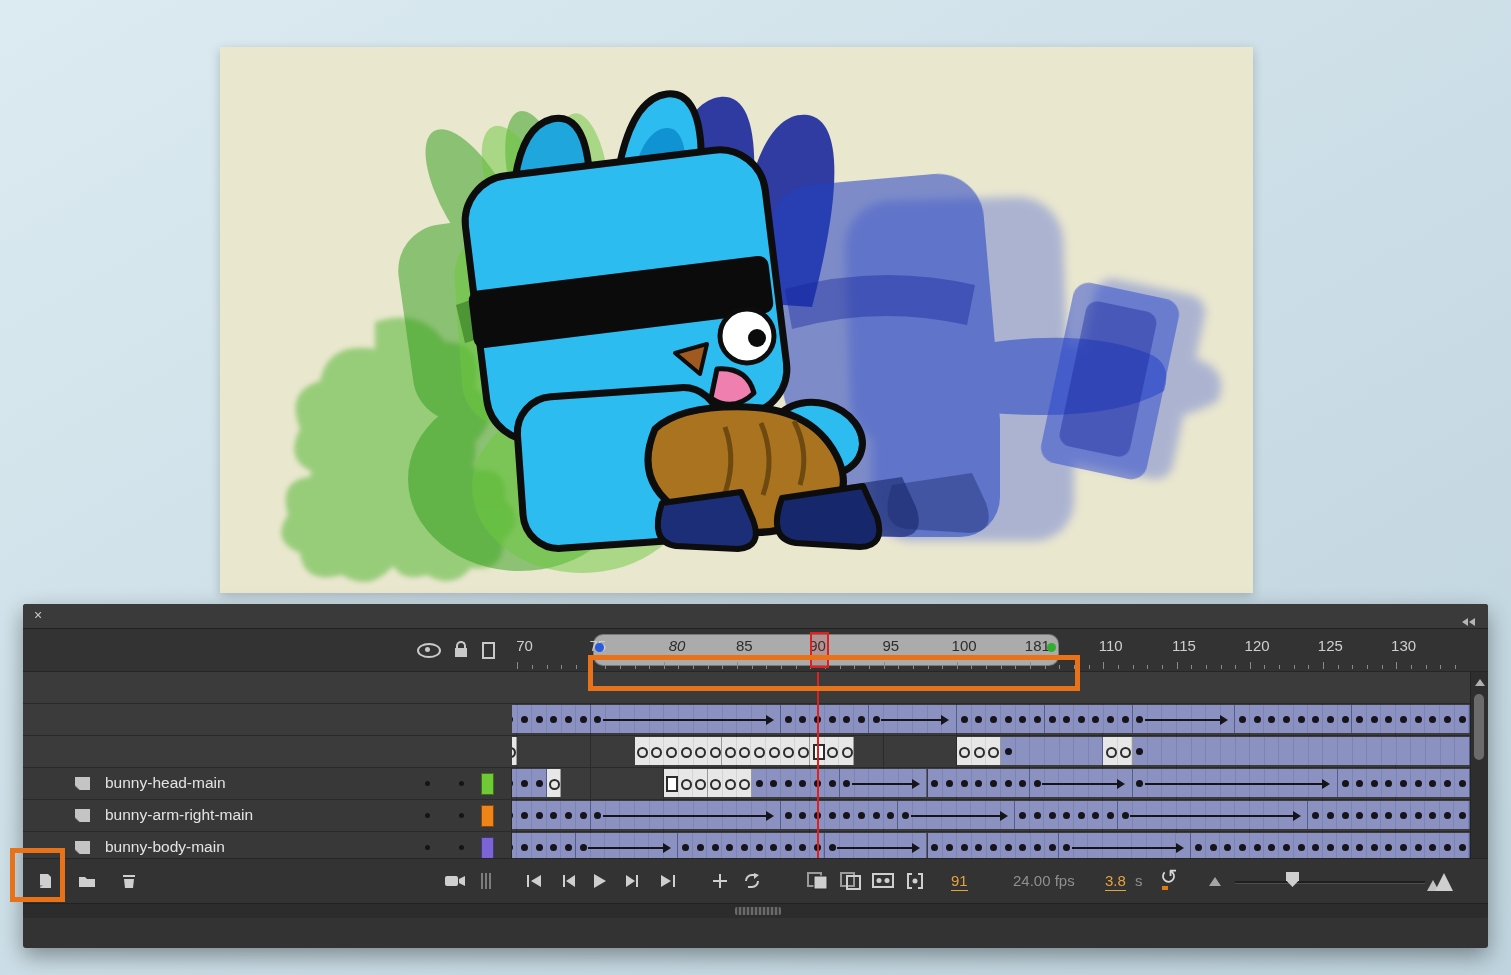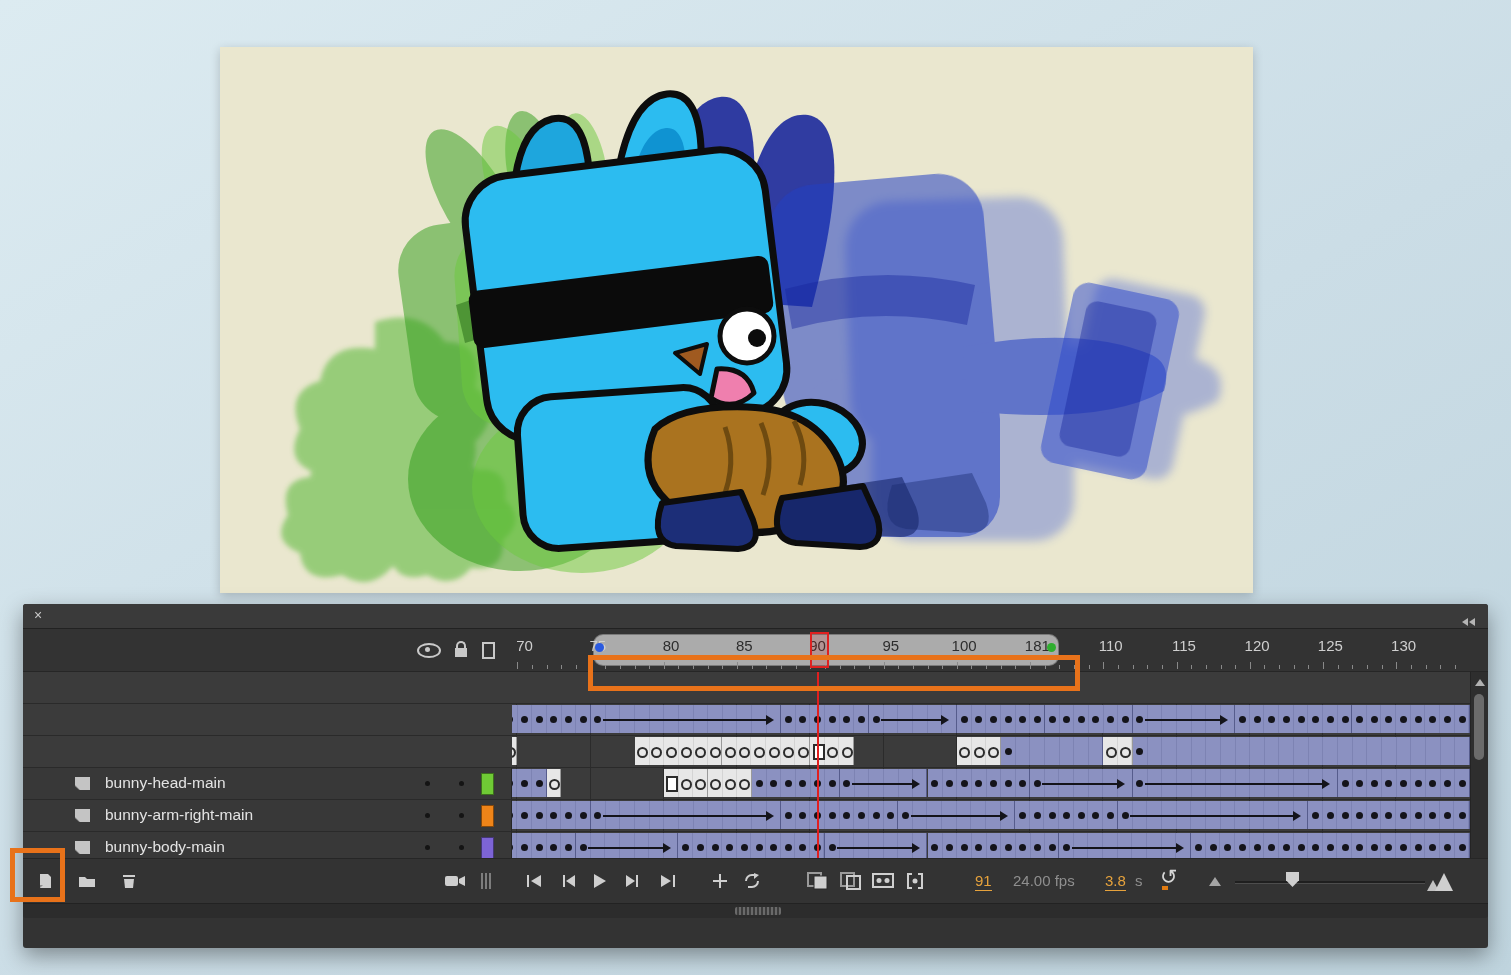--- a/index.html
+++ b/index.html
@@ -92,21 +92,21 @@
     border-right:5px solid transparent;border-bottom:7px solid #b0b0b0;}
   .vs-thumb{position:absolute;left:3px;top:22px;width:10px;height:66px;background:#6b6b6b;border-radius:5px;}
 
   
   .toolbar{position:relative;height:44px;background:#333;border-top:1px solid #262626;}
   .tbtn{position:absolute;top:8px;width:28px;height:28px;display:flex;align-items:center;justify-content:center;}
   .tbtn svg{display:block;}
   .grip{position:absolute;left:458px;top:14px;width:14px;height:16px;}
   .grip i{display:inline-block;width:2px;height:16px;background:#7d7d7d;margin-right:2px;}
   .tval{position:absolute;top:13px;font-size:15px;}
-  .v-frame{left:928px;color:#e6a23c;border-bottom:1px solid #e6a23c;padding-bottom:1px;margin-left:24px;}
+  .v-frame{left:928px;color:#e6a23c;border-bottom:1px solid #e6a23c;padding-bottom:1px;}
   .v-fps{left:990px;color:#8f8f8f;}
   .v-elapsed{left:1082px;color:#e6a23c;border-bottom:1px solid #e6a23c;padding-bottom:1px;}
   .v-elapsed-unit{left:1112px;color:#8f8f8f;}
   .resetwrap{left:1137px;top:6px;position:absolute;width:28px;height:28px;color:#d6d6d6;font-size:21px;}
   .resetwrap:after{content:"";position:absolute;left:2px;bottom:3px;width:6px;height:4px;background:#e07b12;}
   .smalltri{position:absolute;left:1186px;top:18px;width:0;height:0;border-left:6px solid transparent;
     border-right:6px solid transparent;border-bottom:9px solid #a5a5a5;}
   .slidertrack{position:absolute;left:1212px;top:22px;width:190px;height:2px;background:#1f1f1f;
     border-bottom:1px solid #4d4d4d;}
   .sliderthumb{position:absolute;left:1263px;top:13px;width:13px;height:15px;background:#cfcfcf;
@@ -296,21 +296,21 @@
         <div class="rtick" style="left: 840.35px; height: 4px;"></div>
         <div class="rtick" style="left: 855px; height: 4px;"></div>
         <div class="rtick" style="left: 869.65px; height: 4px;"></div>
         <div class="rtick" style="left: 884.3px; height: 7px;"></div>
         <div class="rtick" style="left: 898.95px; height: 4px;"></div>
         <div class="rtick" style="left: 913.6px; height: 4px;"></div>
         <div class="rtick" style="left: 928.25px; height: 4px;"></div>
         <div class="rtick" style="left: 942.9px; height: 4px;"></div>
         <div class="rnum" style="left: 12.625px;">70</div>
         <div class="rnum" style="left: 85.875px;">75</div>
-        <div class="rnum dark" style="left: 159px;">80</div>
+        <div class="rnum dark" style="left: 165px; font-style: italic;">80</div>
         <div class="rnum dark" style="left: 232.375px;">85</div>
         <div class="rnum dark" style="left: 305.625px;">90</div>
         <div class="rnum dark" style="left: 378.875px;">95</div>
         <div class="rnum dark" style="left: 452.125px;">100</div>
         <div class="rnum dark" style="left: 525.375px;">181</div>
         <div class="rnum" style="left: 598.625px;">110</div>
         <div class="rnum" style="left: 671.875px;">115</div>
         <div class="rnum" style="left: 745.125px;">120</div>
         <div class="rnum" style="left: 818.375px;">125</div>
         <div class="rnum" style="left: 891.625px;">130</div>

